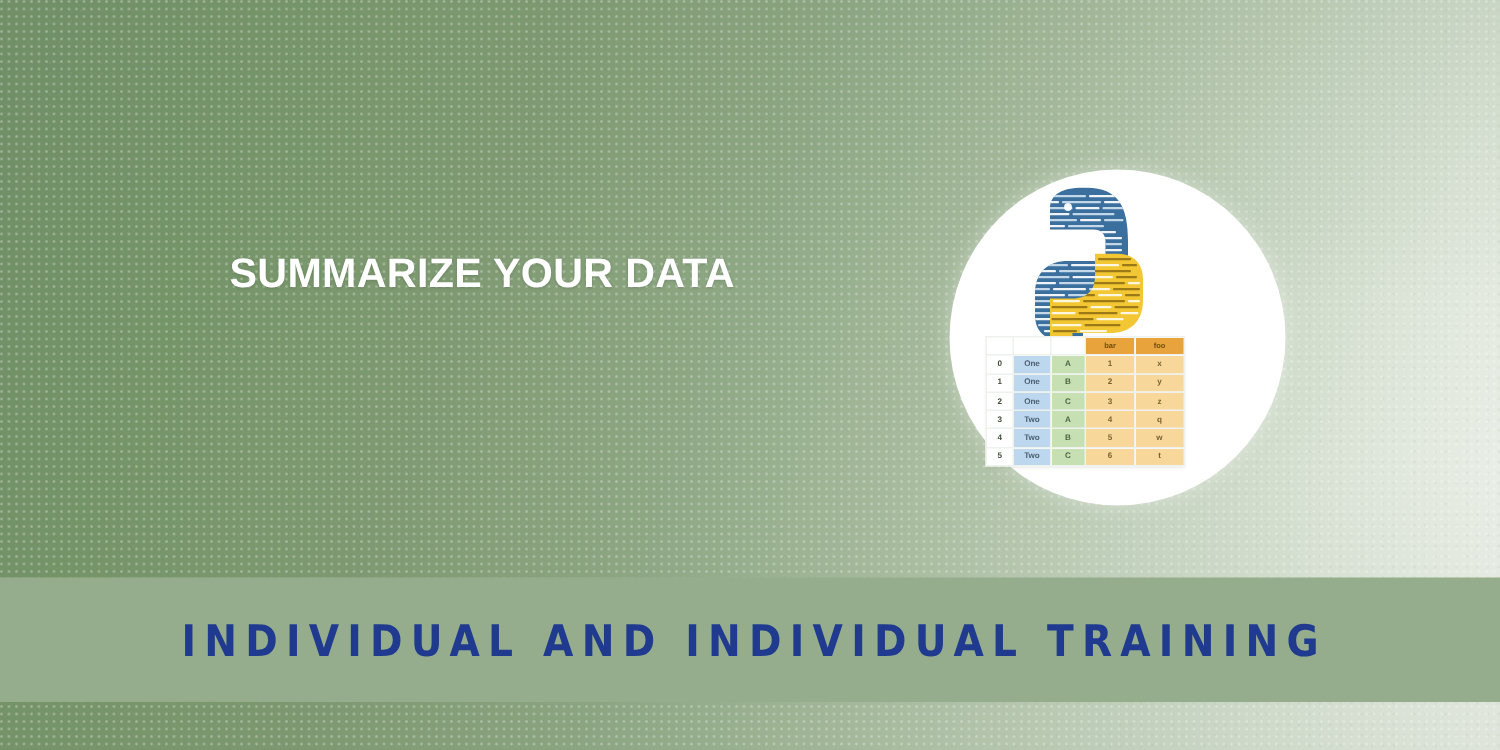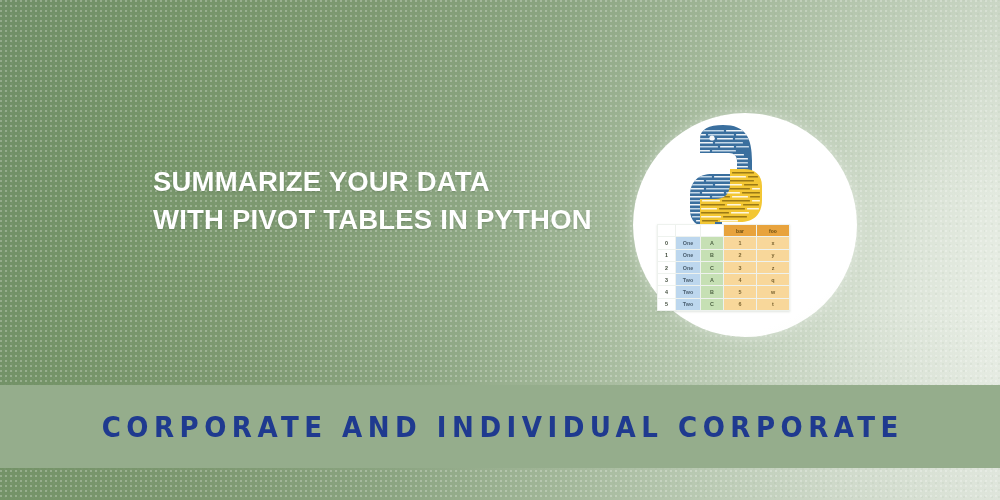--- a/index.html
+++ b/index.html
@@ -164,21 +164,20 @@
 <body>
 
 <div id="stage">
 
   <div class="bg-base"></div>
   <div class="bg-vert"></div>
   <div class="bg-noise"></div>
 
   <div class="headline">
     <span class="hl">SUMMARIZE YOUR DATA</span>
-    <span class="hl">WITH PIVOT TABLES IN PYTHON</span>
   </div>
 
   <div class="circle"></div>
 
   <div class="pylogo">
     <svg viewBox="0 0 116 152" xmlns="http://www.w3.org/2000/svg" aria-hidden="true">
       <defs>
 
         <clipPath id="clipBlue">
           <path d="M55 3
@@ -376,15 +375,15 @@
         <td class="c-idx">5</td>
         <td class="c-blue">Two</td>
         <td class="c-green">C</td>
         <td class="c-tan">6</td>
         <td class="c-tan">t</td>
       </tr>
     </tbody>
   </table>
 
   <div class="banner"></div>
-  <div class="banner-text">CORPORATE AND INDIVIDUAL CORPORATE</div>
+  <div class="banner-text">INDIVIDUAL AND INDIVIDUAL TRAINING</div>
 
 </div>
 
 </body></html>

